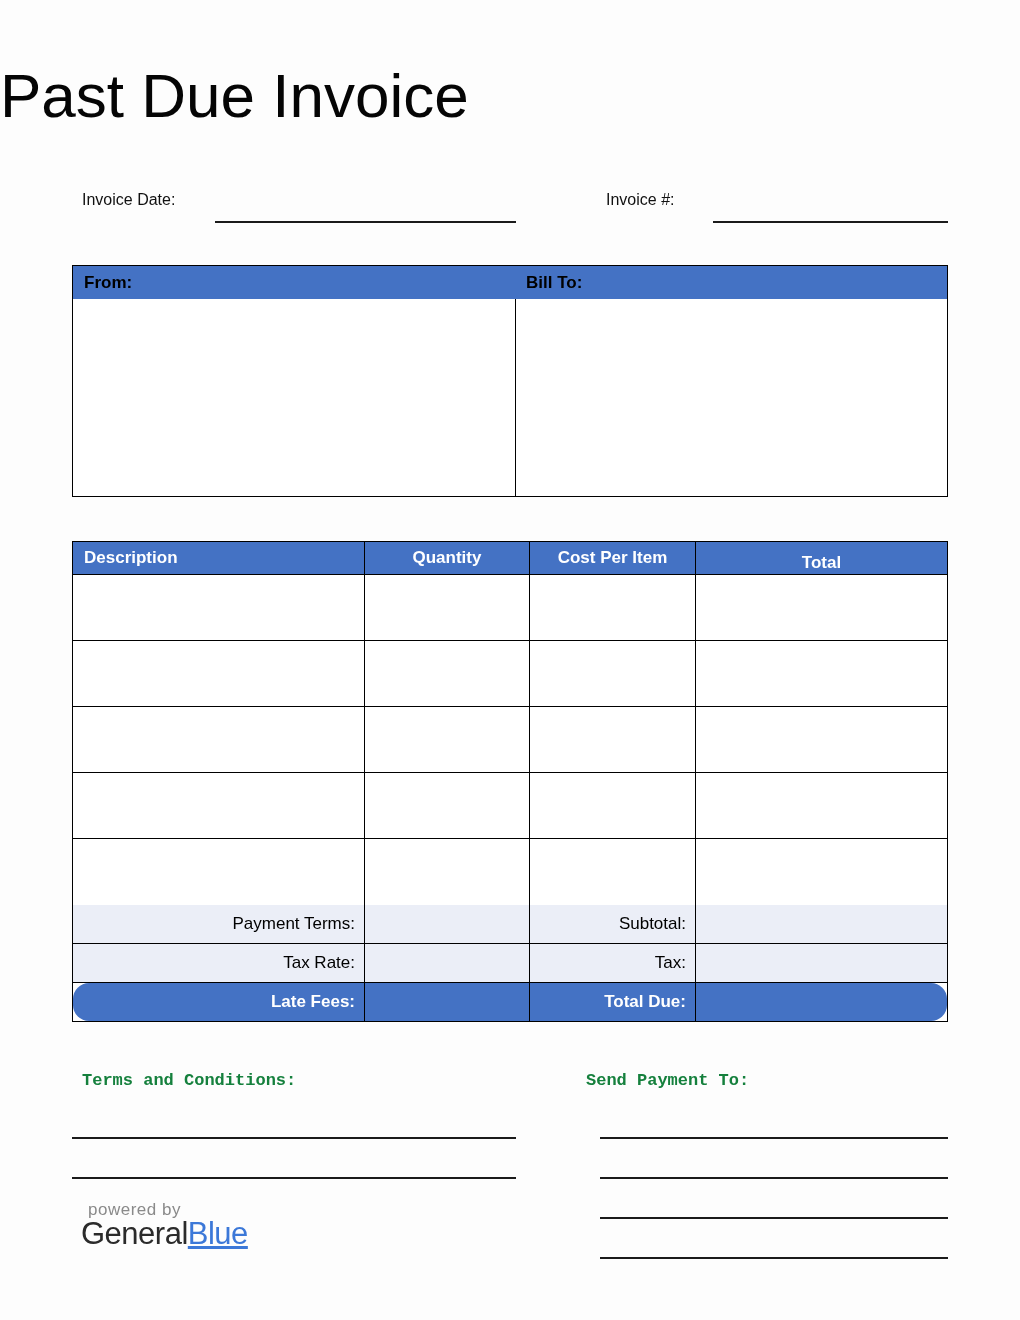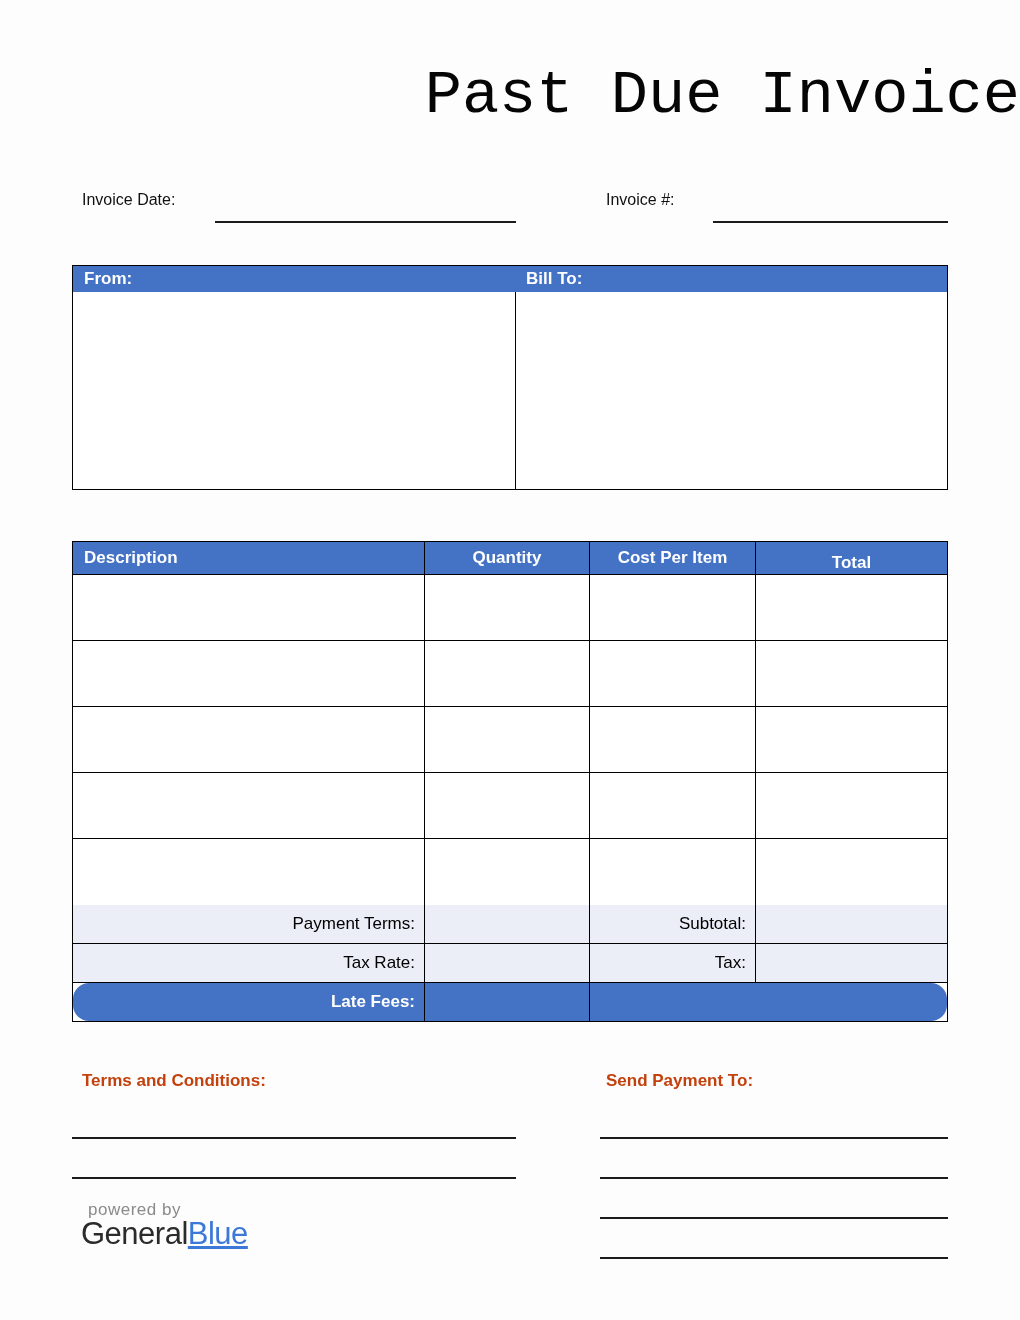--- a/index.html
+++ b/index.html
@@ -14,25 +14,24 @@
     color: #000;
     overflow: hidden;
   }
 
   
   .title {
     position: absolute;
     top: 60px;
     left: 0;
     width: 100%;
-    text-align: right;
+    text-align: left;
     font-size: 62px;
     font-weight: 400;
     color: #050505;
-    font-family: Liberation Mono, monospace;
   }
 
   
   .meta-label {
     position: absolute;
     top: 191px;
     font-size: 16px;
     color: #111;
     white-space: nowrap;
   }
@@ -46,23 +45,23 @@
   .parties {
     position: absolute;
     left: 72px;
     top: 265px;
     width: 876px;
     border: 1px solid #000;
     background: #fff;
   }
   .parties-header {
     display: flex;
-    height: 26px;
+    height: 33px;
     background: var(--accent, #4472C4);
-    color: #ffffff;
+    color: #000000;
     font-weight: bold;
     font-size: 17px;
     align-items: center;
   }
   .ph-from { width: 443px; padding-left: 11px; }
   .ph-bill { flex: 1; padding-left: 10px; }
   .parties-body { display: flex; height: 197px; background: #fff; }
   .pb-from { width: 443px; border-right: 1px solid #000; }
   .pb-bill { flex: 1; }
 
@@ -77,21 +76,21 @@
   }
   .irow { display: flex; border-bottom: 1px solid #000; }
   .irow:last-child { border-bottom: none; border-radius: 16px; }
   .cell {
     display: flex;
     align-items: center;
     border-right: 1px solid #000;
     overflow: hidden;
   }
   .cell:last-child { border-right: none; margin-top: 9px; }
-  .col-desc  { width: 352px; }
+  .col-desc  { width: 292px; }
   .col-qty   { width: 165px; }
   .col-cpi   { width: 166px; }
   .col-total { flex: 1; }
   .items-header {
     height: 33px;
     background: var(--accent, #4472C4);
     color: #fff;
     font-weight: bold;
     font-size: 17px;
   }
@@ -113,22 +112,23 @@
     font-size: 17px;
     white-space: nowrap;
   }
 
   
   .section-label {
     position: absolute;
     top: 1071px;
     font-size: 17px;
     font-weight: bold;
-    color: #c2410c;
-    white-space: nowrap;
+    color: #15803d;
+    white-space: nowrap;
+    font-family: Liberation Mono, monospace;
   }
   .powered {
     position: absolute;
     left: 88px;
     top: 1200px;
     font-size: 17px;
     letter-spacing: 0.5px;
     color: var(--muted, #8A8A8A);
   }
   .brand {
@@ -217,26 +217,27 @@
     <div class="irow srow light">
       <div class="cell col-desc label-cell">Tax Rate:</div>
       <div class="cell col-qty"></div>
       <div class="cell col-cpi label-cell">Tax:</div>
       <div class="cell col-total"></div>
     </div>
 
     <div class="irow srow accent">
       <div class="cell col-desc label-cell">Late Fees:</div>
       <div class="cell col-qty"></div>
+      <div class="cell col-cpi label-cell">Total Due:</div>
       <div class="cell col-total"></div>
     </div>
   </div>
 
   <div class="section-label" style="left:82px">Terms and Conditions:</div>
-  <div class="section-label" style="left:606px">Send Payment To:</div>
+  <div class="section-label" style="left:586px">Send Payment To:</div>
 
   <div class="fill-line" style="left:72px;  top:1137px; width:444px"></div>
   <div class="fill-line" style="left:72px;  top:1177px; width:444px"></div>
   <div class="fill-line" style="left:600px; top:1137px; width:348px"></div>
   <div class="fill-line" style="left:600px; top:1177px; width:348px"></div>
   <div class="fill-line" style="left:600px; top:1217px; width:348px"></div>
   <div class="fill-line" style="left:600px; top:1257px; width:348px"></div>
 
   <div class="powered">powered by</div>
   <div class="brand"><span>General</span><span class="blue">Blue</span></div>

